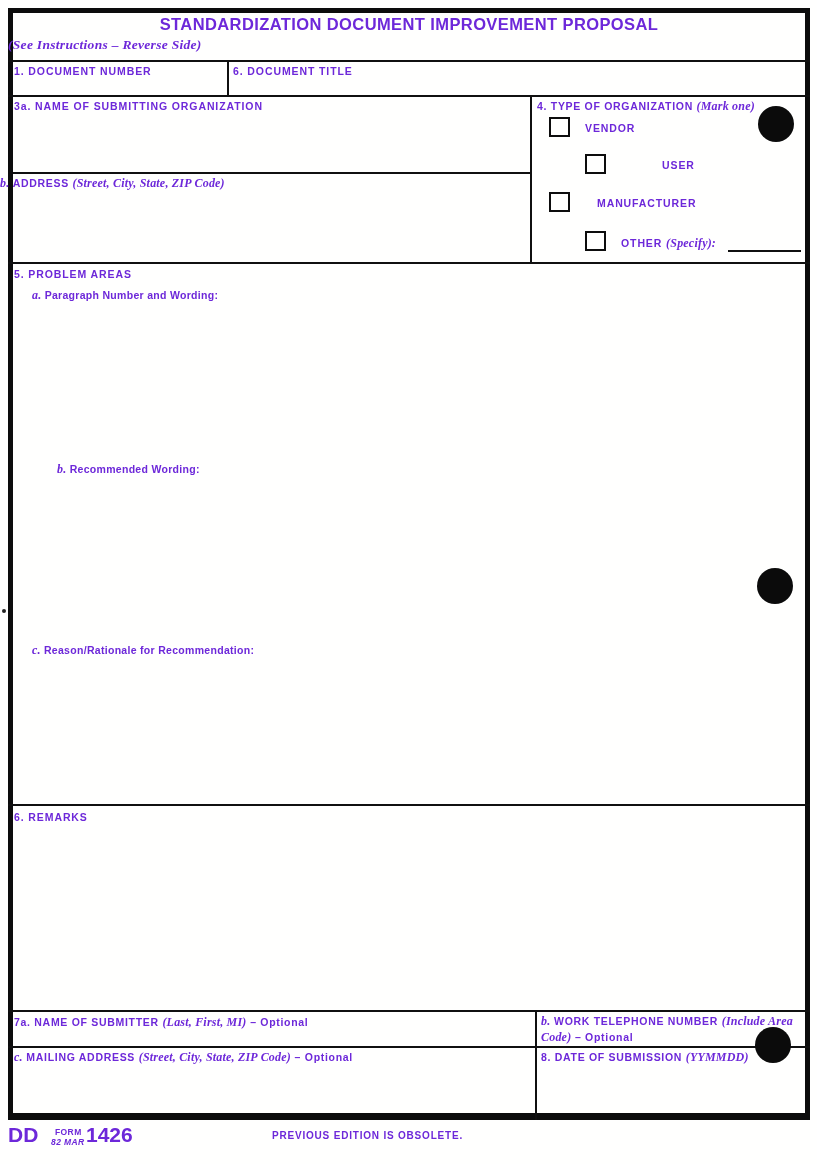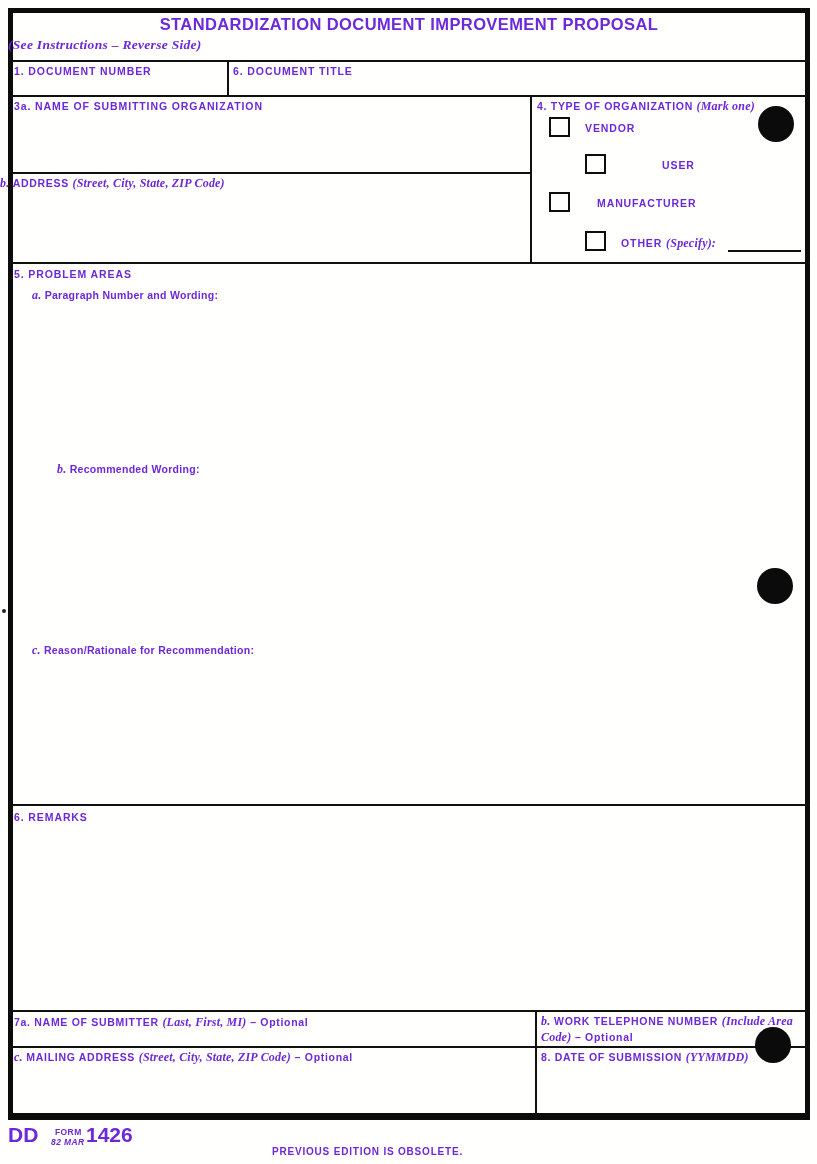--- a/index.html
+++ b/index.html
@@ -161,15 +161,15 @@
 
   <div class="punch" style="left:758px;top:106px;"></div>
   <div class="punch" style="left:757px;top:568px;"></div>
   <div class="punch" style="left:755px;top:1027px;"></div>
   <div class="stray" style="left:2px;top:609px;"></div>
 
   <div class="ftbig" style="left:8px;top:1123px;">DD</div>
   <div class="ftsmall" style="left:55px;top:1127px;">FORM</div>
   <div class="ftsmall" style="left:51px;top:1137px;font-style:italic;">82 MAR</div>
   <div class="ftbig" style="left:86px;top:1123px;">1426</div>
-  <div class="ftnote" style="left:272px;top:1130px;margin-top:16px;">PREVIOUS EDITION IS OBSOLETE.</div>
+  <div class="ftnote" style="left:272px;top:1130px;">PREVIOUS EDITION IS OBSOLETE.</div>
 
 </div>
 
 </body></html>

